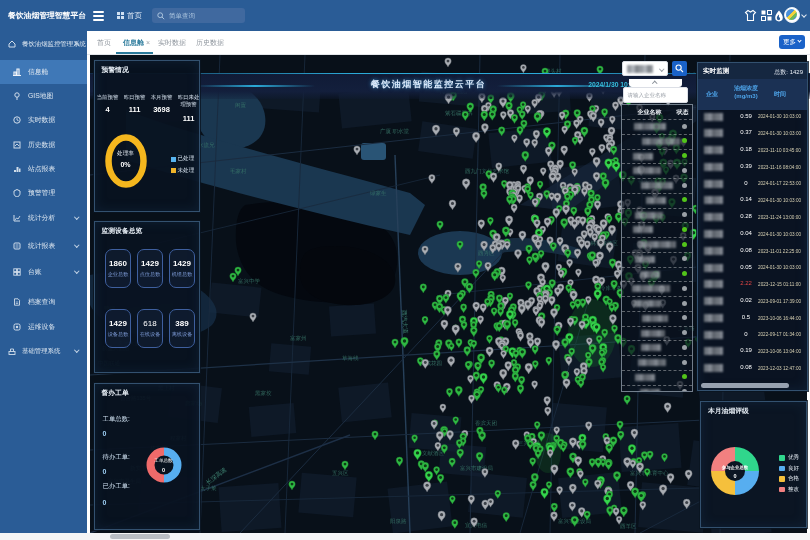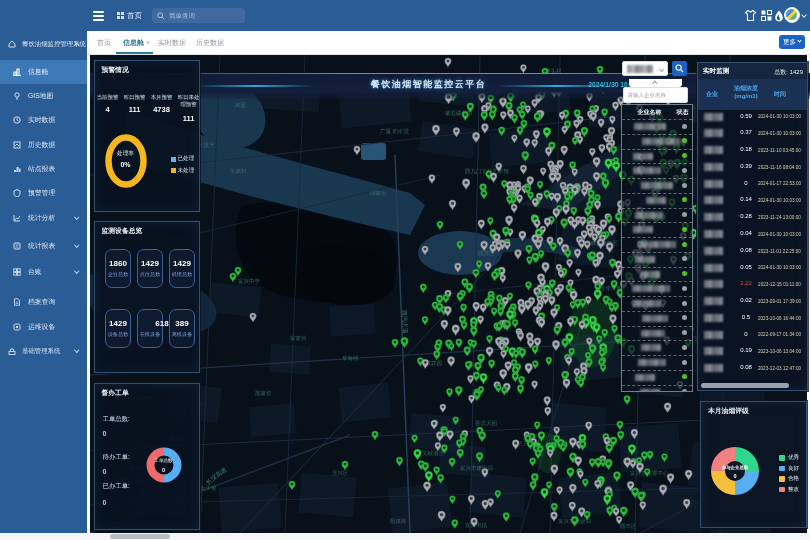--- a/index.html
+++ b/index.html
@@ -860,20 +860,21 @@
 <use href="#pg" transform="translate(364.8,473.4) scale(0.93)"></use>
 </svg></div>
 <div id="banner">
     <div class="topline"></div>
     <div class="dl"></div>
     <div class="dr"></div>
 <div class="t">餐饮油烟智能监控云平台</div>
 <div class="date">2024/1/30 10:03 星期二</div>
   </div>
 <div id="navbar">
+<div id="navtitle">餐饮油烟管理智慧平台</div>
 <div class="hline" style="top:11px"></div>
     <div class="hline" style="top:15px"></div>
     <div class="hline" style="top:19px"></div>
 <div id="bc-ico">
       <div style="left:0;top:0"></div>
       <div style="left:4px;top:0"></div>
       <div style="left:0;top:4px"></div>
       <div style="left:4px;top:4px"></div>
     </div>
 <div id="bc-txt">首页</div>
@@ -1021,21 +1022,21 @@
 <div id="tabul"></div>
 <div id="morebtn">更多 <i style="display:inline-block;width:3px;height:3px;border-right:1px solid #fff;border-bottom:1px solid #fff;transform:rotate(45deg);vertical-align:2px"></i></div>
 </div>
 <div class="pane" style="left:93.5px;top:60px;width:106px;height:152px">
 <div class="ptitle">预警情况</div>
 <div style="position:absolute;left:0px;top:33px;width:26px;text-align:center;color:#d6e2ee;font-size:5.4px;line-height:6.5px">当前预警</div>
     <div style="position:absolute;left:0px;top:44px;width:26px;text-align:center;color:#fff;font-size:7.5px;font-weight:bold">4</div>
     <div style="position:absolute;left:27px;top:33px;width:26px;text-align:center;color:#d6e2ee;font-size:5.4px;line-height:6.5px">昨日预警</div>
     <div style="position:absolute;left:27px;top:44px;width:26px;text-align:center;color:#fff;font-size:7.5px;font-weight:bold">111</div>
     <div style="position:absolute;left:54px;top:33px;width:26px;text-align:center;color:#d6e2ee;font-size:5.4px;line-height:6.5px">本月预警</div>
-    <div style="position:absolute;left:54px;top:44px;width:26px;text-align:center;color:#fff;font-size:7.5px;font-weight:bold">4738</div>
+    <div style="position:absolute;left:54px;top:44px;width:26px;text-align:center;color:#fff;font-size:7.5px;font-weight:bold">3698</div>
     <div style="position:absolute;left:81px;top:33px;width:26px;text-align:center;color:#d6e2ee;font-size:5.4px;line-height:6.5px">昨日未处<br>理预警</div>
     <div style="position:absolute;left:81px;top:53px;width:26px;text-align:center;color:#fff;font-size:7.5px;font-weight:bold">111</div>
 <svg style="position:absolute;left:6px;top:69px" width="50" height="62" viewBox="0 0 50 62">
 <ellipse cx="25" cy="31" rx="17.5" ry="23.5" fill="none" stroke="#f5b71e" stroke-width="6.5"></ellipse>
 </svg>
 <div style="position:absolute;left:6px;top:88.5px;width:50px;text-align:center;color:#e8eef5;font-size:5.6px">处理率</div>
 <div style="position:absolute;left:6px;top:100px;width:50px;text-align:center;color:#fff;font-size:7px;font-weight:bold">0%</div>
 <div style="position:absolute;left:76px;top:95.5px;width:5px;height:5px;background:#57b4f0"></div>
 <div style="position:absolute;left:83px;top:94px;color:#d6e2ee;font-size:5.6px">已处理</div>
 <div style="position:absolute;left:76px;top:107px;width:5px;height:5px;background:#f0b429"></div>
@@ -1053,21 +1054,21 @@
     </div>
     <div style="position:absolute;left:74.5px;top:27px;width:26px;height:39px;border:1px solid #3e5f9e;border-radius:7px;background:rgba(20,34,58,0.5)">
 <div style="position:absolute;left:0;top:9px;width:100%;text-align:center;color:#fff;font-size:8px;font-weight:bold">1429</div>
 <div style="position:absolute;left:0;top:21px;width:100%;text-align:center;color:#7d9bd6;font-size:5.2px">机组总数</div>
     </div>
     <div style="position:absolute;left:10.5px;top:87px;width:26px;height:39px;border:1px solid #3e5f9e;border-radius:7px;background:rgba(20,34,58,0.5)">
 <div style="position:absolute;left:0;top:9px;width:100%;text-align:center;color:#fff;font-size:8px;font-weight:bold">1429</div>
 <div style="position:absolute;left:0;top:21px;width:100%;text-align:center;color:#7d9bd6;font-size:5.2px">设备总数</div>
     </div>
     <div style="position:absolute;left:42.5px;top:87px;width:26px;height:39px;border:1px solid #3e5f9e;border-radius:7px;background:rgba(20,34,58,0.5)">
-<div style="position:absolute;left:12px;top:9px;width:100%;text-align:center;color:#fff;font-size:8px;font-weight:bold">618</div>
+<div style="position:absolute;left:0;top:9px;width:100%;text-align:center;color:#fff;font-size:8px;font-weight:normal">618</div>
 <div style="position:absolute;left:0;top:21px;width:100%;text-align:center;color:#7d9bd6;font-size:5.2px">在线设备</div>
     </div>
     <div style="position:absolute;left:74.5px;top:87px;width:26px;height:39px;border:1px solid #3e5f9e;border-radius:7px;background:rgba(20,34,58,0.5)">
 <div style="position:absolute;left:0;top:9px;width:100%;text-align:center;color:#fff;font-size:8px;font-weight:bold">389</div>
 <div style="position:absolute;left:0;top:21px;width:100%;text-align:center;color:#7d9bd6;font-size:5.2px">离线设备</div>
     </div>
   </div>
 <div class="pane" style="left:93.5px;top:383px;width:106px;height:146.5px">
 <div class="ptitle">督办工单</div>
 <div style="position:absolute;left:8px;top:31px;color:#cfe0f0;font-size:6.4px">工单总数:</div>

